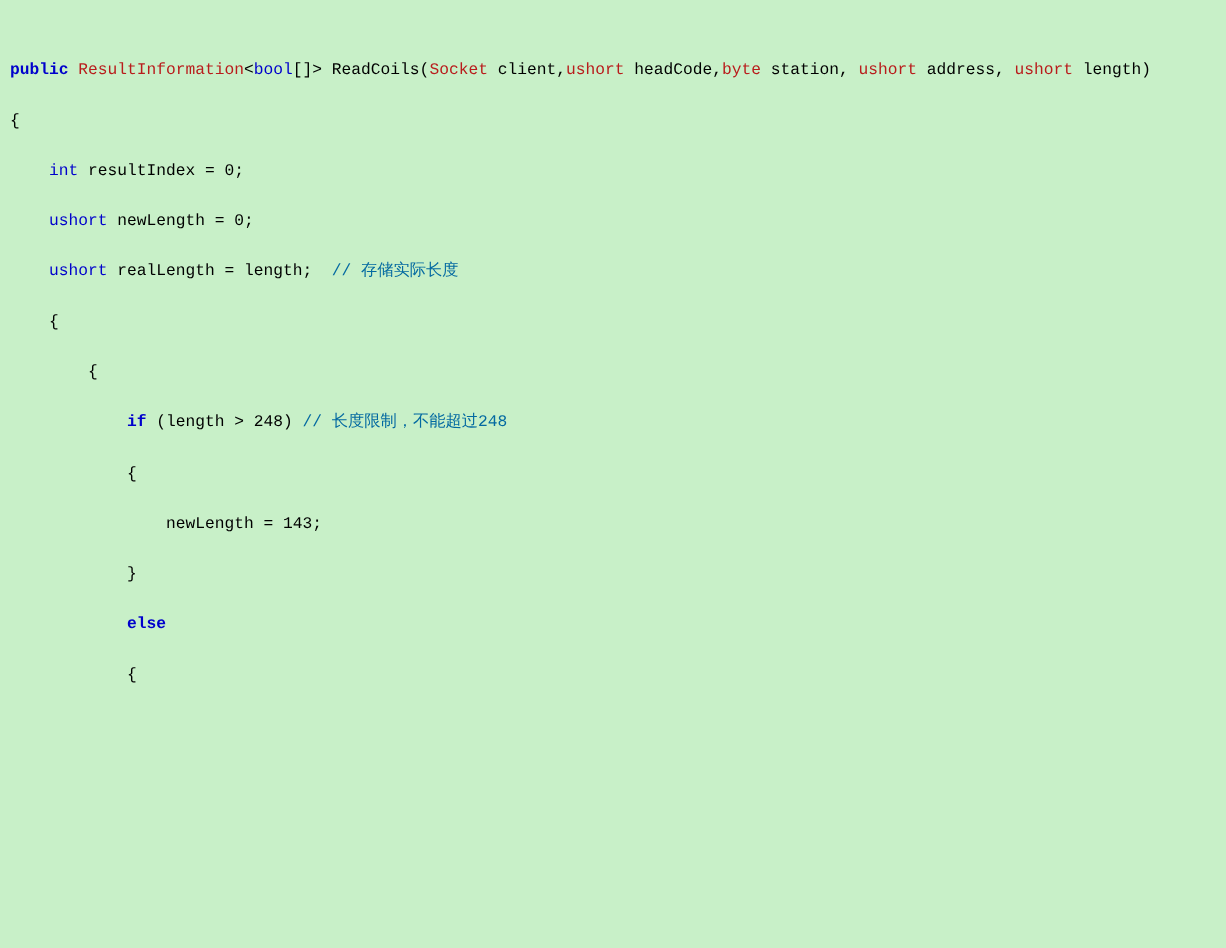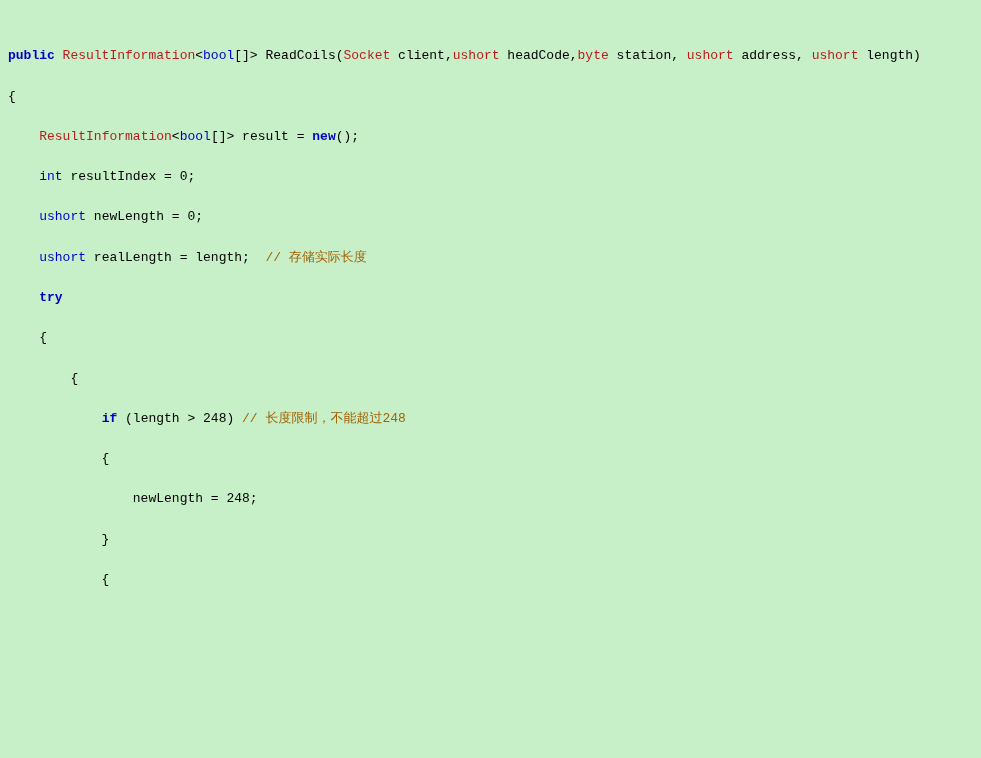--- a/index.html
+++ b/index.html
@@ -20,40 +20,39 @@
       white-space: pre;
       position: relative;
     }
     .line {
       display: block;
       position: relative;
     }
     .kw { color: #0000cc; font-weight: bold; }
     .kw2 { color: #0000cc; }
     .type { color: #b91c1c; }
-    .comment-cn { color: #a16207; }
+    .comment-cn { color: #0369a1; }
   </style>
 </head>
 <body>
 
 <div class="code-container">
 
 <span class="line"><span class="kw">public </span><span class="type">ResultInformation</span><span>&lt;</span><span class="kw2">bool</span><span>[]&gt; </span><span>ReadCoils(</span><span class="type">Socket</span><span> client,</span><span class="type">ushort</span><span> headCode,</span><span class="type">byte</span><span> station, </span><span class="type">ushort</span><span> address, </span><span class="type">ushort</span><span> length)</span></span>
 <span class="line">{</span>
-<span class="line">    <span class="type">ResultInformation</span>&lt;<span class="kw2">bool</span>[]&gt; result = <span class="kw">new</span>();</span>
 <span class="line">    <span class="kw2">int</span> resultIndex = 0;</span>
 <span class="line">    <span class="kw2">ushort</span> newLength = 0;</span>
 <span class="line">    <span class="kw2">ushort</span> realLength = length;  <span class="comment-cn">// 存储实际长度</span></span>
-<span class="line">    <span class="kw">try</span></span>
 <span class="line">    {</span>
 <span class="line">        {</span>
 <span class="line">            <span class="kw">if</span> (length &gt; 248) <span class="comment-cn">// 长度限制，不能超过248</span></span>
 <span class="line">            {</span>
-<span class="line">                newLength = 248;</span>
+<span class="line">                newLength = 143;</span>
 <span class="line">            }</span>
+<span class="line">            <span class="kw">else</span></span>
 <span class="line">            {</span>
 
 
 
 
 
 
 
 
 

